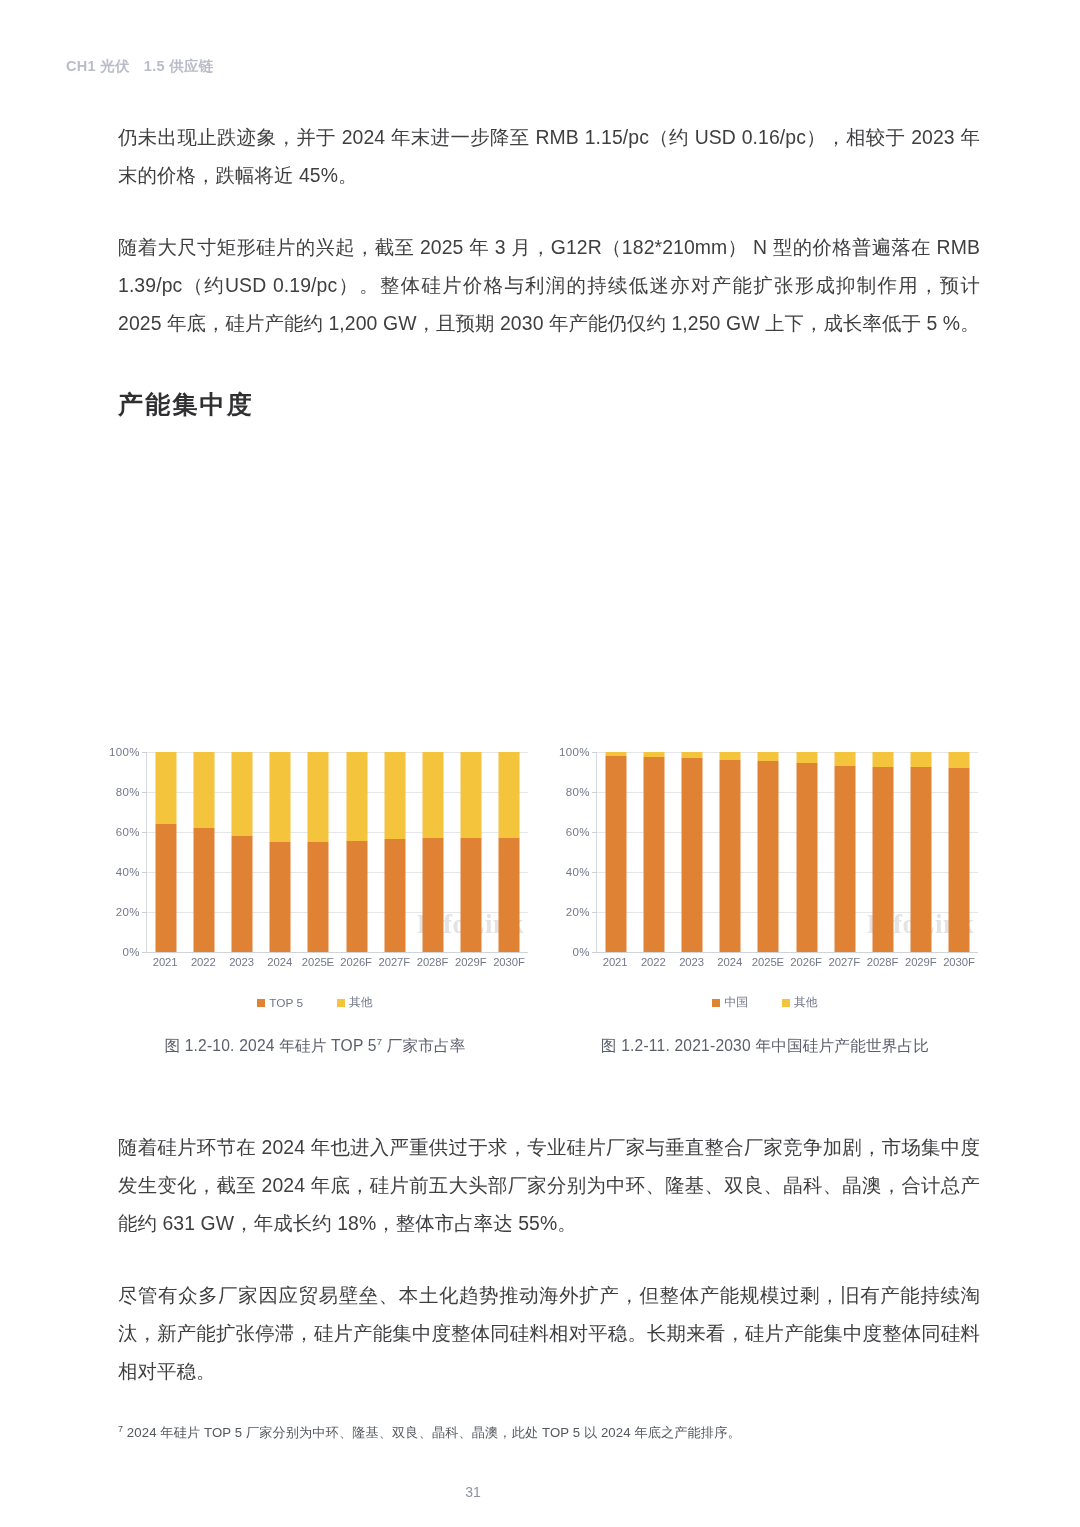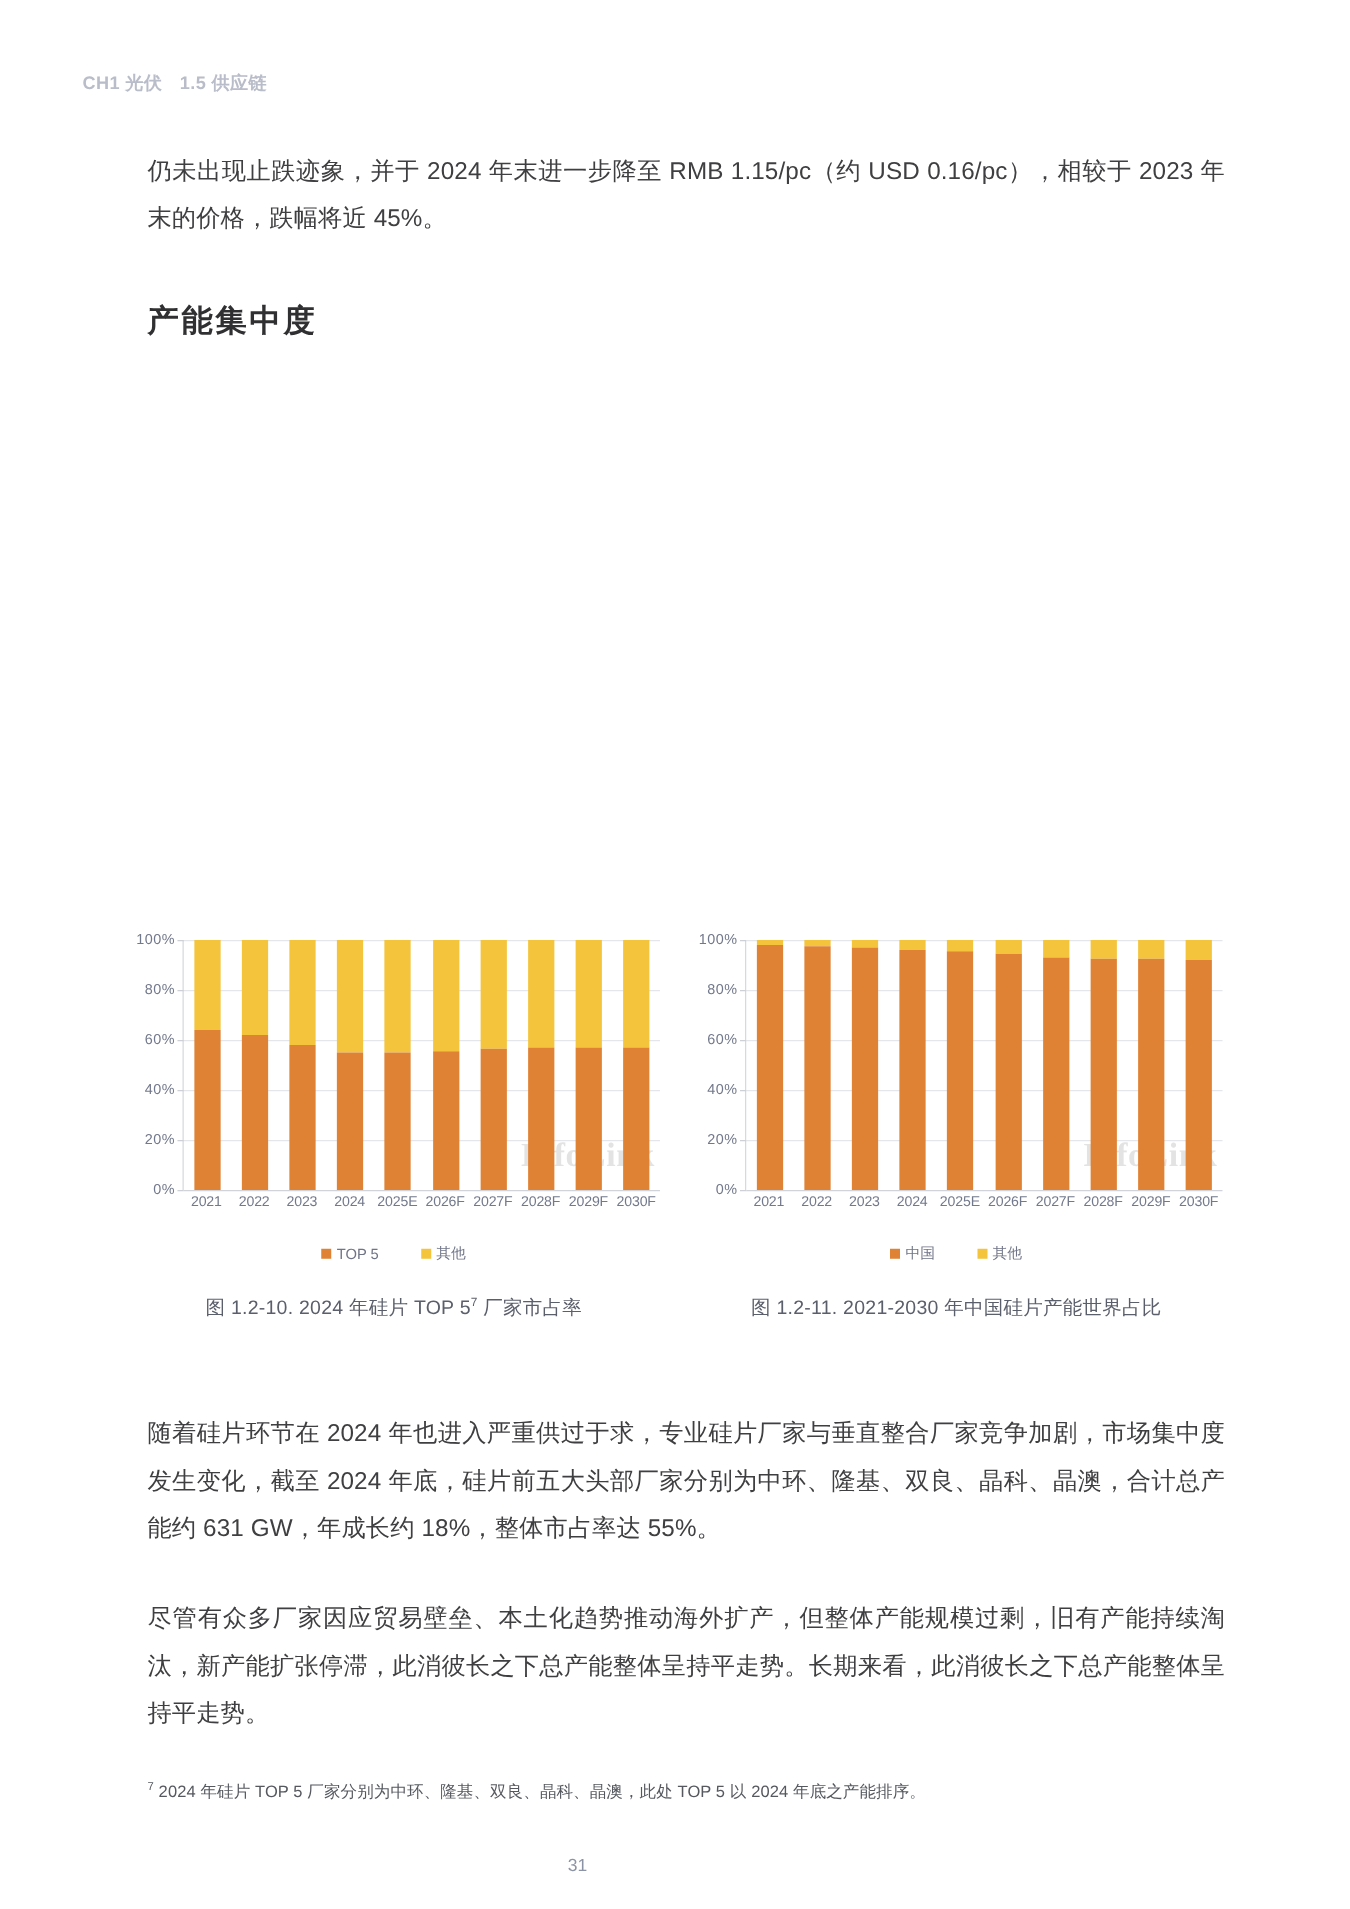--- a/index.html
+++ b/index.html
@@ -224,37 +224,38 @@
     top: 1424px;
     width: 862px;
     font-size: 13.2px;
     color: #55585f;
     letter-spacing: 0.1px;
   }
   .footnote sup { font-size: 9px; vertical-align: super; }
 
   .page-number {
     position: absolute;
-    left: 0;
+    left: 11px;
     top: 1484px;
     width: 924px;
     text-align: center;
     font-size: 14px;
     color: #8c93a4;
   }
 </style>
 </head>
 <body>
 
 <div class="page-header">
   <span>CH1  光伏</span><span class="hdr-gap"></span><span>1.5  供应链</span>
 </div>
 
 <div class="content">
   <p class="body-para">仍未出现止跌迹象，并于 2024 年末进一步降至 RMB 1.15/pc（约 USD 0.16/pc），相较于 2023 年末的价格，跌幅将近 45%。</p>
+  <p class="body-para">随着大尺寸矩形硅片的兴起，截至 2025 年 3 月，G12R（182*210mm） N 型的价格普遍落在 RMB 1.39/pc（约USD 0.19/pc）。整体硅片价格与利润的持续低迷亦对产能扩张形成抑制作用，预计 2025 年底，硅片产能约 1,200 GW，且预期 2030 年产能仍仅约 1,250 GW 上下，成长率低于 5 %。</p>
   <h2 class="section-title">产能集中度</h2>
 </div>
 
 <div class="charts-row">
 
   <div class="chart-block">
     <div class="plot-wrap">
       <div class="y-axis">
           <div class="y-tick" style="top: 200px;">0%</div>
           <div class="y-tick" style="top: 160px;">20%</div>
@@ -483,20 +484,20 @@
   <div class="fig-caption">
     <span>图 1.2-10. 2024 年硅片 TOP 5</span><sup>7</sup><span> 厂家市占率</span>
   </div>
   <div class="fig-caption">
     <span>图 1.2-11. 2021-2030 年中国硅片产能世界占比</span>
   </div>
 </div>
 
 <div class="content-lower">
   <p class="body-para">随着硅片环节在 2024 年也进入严重供过于求，专业硅片厂家与垂直整合厂家竞争加剧，市场集中度发生变化，截至 2024 年底，硅片前五大头部厂家分别为中环、隆基、双良、晶科、晶澳，合计总产能约 631 GW，年成长约 18%，整体市占率达 55%。</p>
-  <p class="body-para">尽管有众多厂家因应贸易壁垒、本土化趋势推动海外扩产，但整体产能规模过剩，旧有产能持续淘汰，新产能扩张停滞，此消彼长之下总产能整体呈持平走势。长期来看，此消彼长之下总产能整体呈持平走势。</p>
+  <p class="body-para">尽管有众多厂家因应贸易壁垒、本土化趋势推动海外扩产，但整体产能规模过剩，旧有产能持续淘汰，新产能扩张停滞，硅片产能集中度整体同硅料相对平稳。长期来看，硅片产能集中度整体同硅料相对平稳。</p>
 </div>
 
 <div class="footnote">
   <sup>7</sup><span> 2024 年硅片 TOP 5 厂家分别为中环、隆基、双良、晶科、晶澳，此处 TOP 5 以 2024 年底之产能排序。</span>
 </div>
 
 <div class="page-number">31</div>
 
 </body></html>

